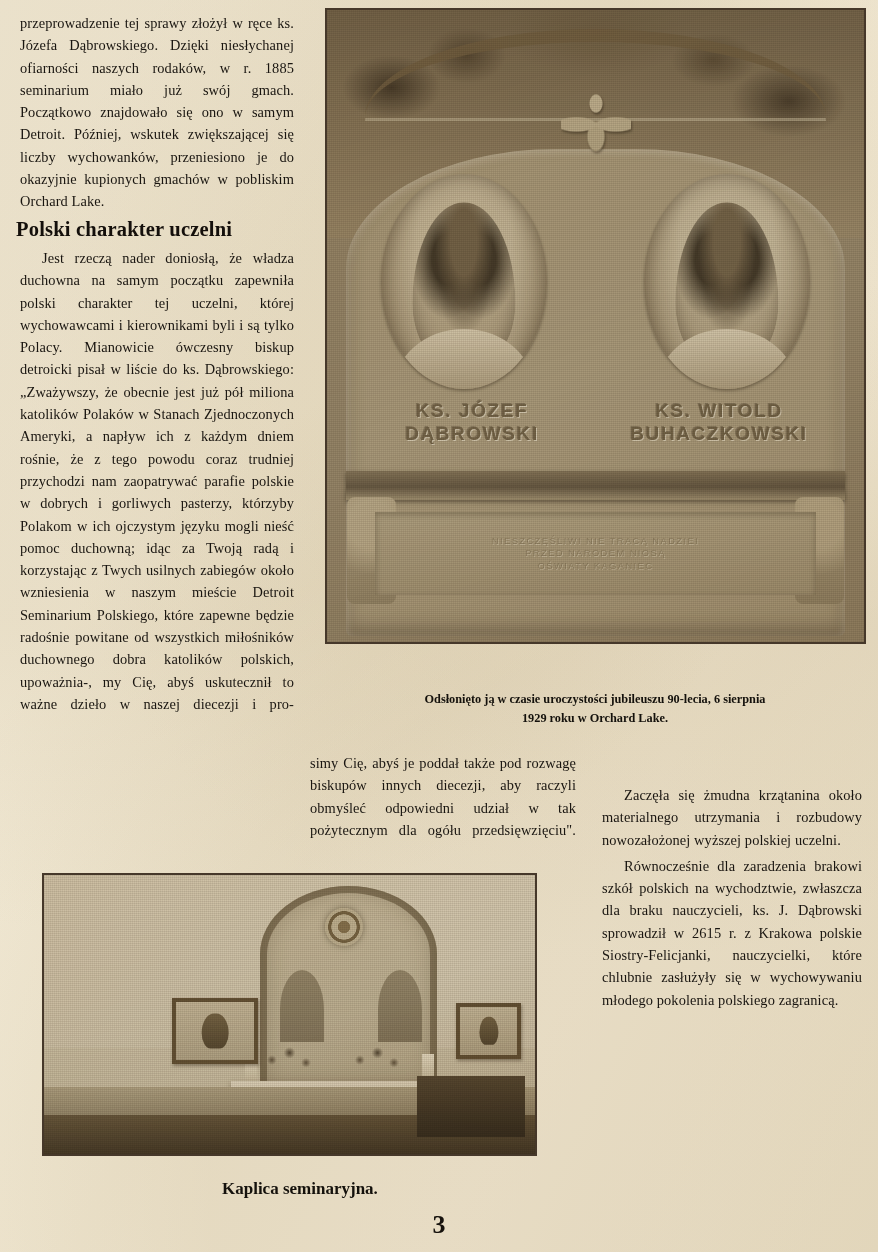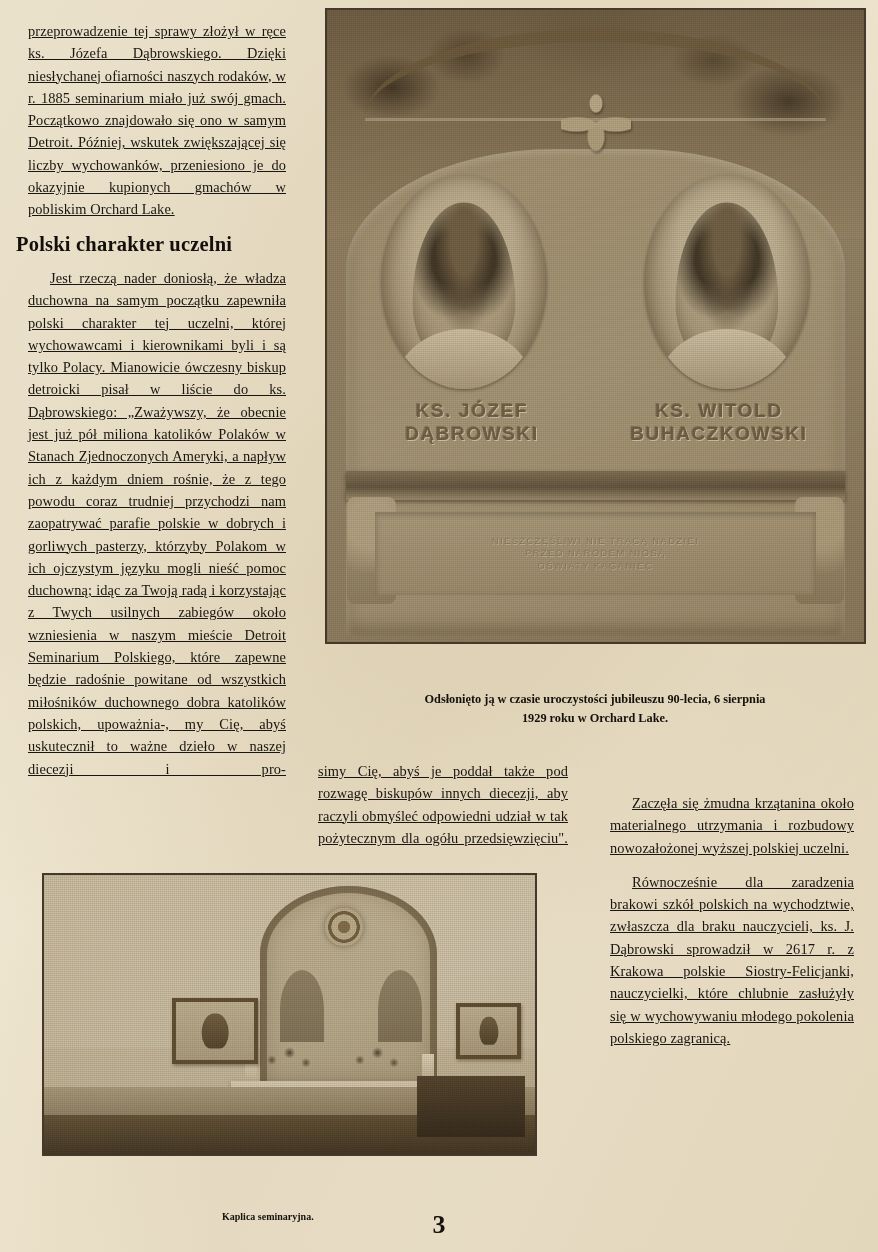--- a/index.html
+++ b/index.html
@@ -25,21 +25,21 @@
   
   .col{
     position:absolute;
     text-align:justify;
     text-justify:inter-word;
     font-size:14.4px;
     line-height:22.3px;
     letter-spacing:.1px;
     color:#191510;
   }
-  .col p{margin:12px;text-decoration:underline;}
+  .col p{margin:4px;}
   .col p.ind{text-indent:22px;}
   .lastline{ text-align:justify; }
   .lastline::after{content:"";display:inline-block;width:100%;}
 
   h2.section-head{
     font-size:20.5px;
     font-weight:bold;
     margin:0 0 7px 0;
     letter-spacing:.2px;
     font-family:"Liberation Serif",serif;
@@ -71,24 +71,23 @@
   .caption{
     position:absolute;
     text-align:center;
     font-size:12.3px;
     line-height:18.6px;
     font-weight:bold;
     color:#14110c;
   }
   .caption-left{
     position:absolute;
-    font-size:10px;
+    font-size:17px;
     font-weight:bold;
     color:#14110c;
-    margin-top:32px;
   }
   .page-num{
     position:absolute;
     font-size:26px;
     font-weight:bold;
     color:#16120d;
     text-align:center;
   }
 
   
@@ -301,21 +300,21 @@
   <h2 class="section-head" style="margin-top:5px;">Polski charakter uczelni</h2>
   <p class="ind lastline">Jest rzeczą nader doniosłą, że władza duchowna na samym początku zapewniła polski charakter tej uczelni, której wychowawcami i kierownikami byli i są tylko Polacy. Mianowicie ówczesny biskup detroicki pisał w liście do ks. Dąbrowskiego: „Zważywszy, że obecnie jest już pół miliona katolików Polaków w Stanach Zjednoczonych Ameryki, a napływ ich z każdym dniem rośnie, że z tego powodu coraz trudniej przychodzi nam zaopatrywać parafie polskie w dobrych i gorliwych pasterzy, którzyby Polakom w ich ojczystym języku mogli nieść pomoc duchowną; idąc za Twoją radą i korzystając z Twych usilnych zabiegów około wzniesienia w naszym mieście Detroit Seminarium Polskiego, które zapewne będzie radośnie powitane od wszystkich miłośników duchownego dobra katolików polskich, upoważnia-, my Cię, abyś uskutecznił to ważne dzieło w naszej diecezji i pro-</p>
 </div>
 
 <div class="col" style="left:306px;top:748px;width:274px;">
   <p class="lastline">simy Cię, abyś je poddał także pod rozwagę biskupów innych diecezji, aby raczyli obmyśleć odpowiedni udział w tak pożytecznym dla ogółu przedsięwzięciu".</p>
 </div>
 
 <div class="col" style="left:598px;top:780px;width:268px;">
   <p class="ind">Zaczęła się żmudna krzątanina około materialnego utrzymania i rozbudowy nowozałożonej wyższej polskiej uczelni.</p>
-  <p class="ind">Równocześnie dla zaradzenia brakowi szkół polskich na wychodztwie, zwłaszcza dla braku nauczycieli, ks. J. Dąbrowski sprowadził w 2617 r. z Krakowa polskie Siostry-Felicjanki, nauczycielki, które chlubnie zasłużyły się w wychowywaniu młodego pokolenia polskiego zagranicą.</p>
+  <p class="ind">Równocześnie dla zaradzenia brakowi szkół polskich na wychodztwie, zwłaszcza dla braku nauczycieli, ks. J. Dąbrowski sprowadził w 2615 r. z Krakowa polskie Siostry-Felicjanki, nauczycielki, które chlubnie zasłużyły się w wychowywaniu młodego pokolenia polskiego zagranicą.</p>
 </div>
 
 <div class="figure" style="left:325px;top:8px;width:541px;height:636px;">
   <div class="photo-frame">
     <div class="plaque-bg"></div>
     <div class="foliage"></div>
     <div class="stone-slab"></div>
     <div class="wreath-arc"></div>
     <div class="eagle"></div>
 

